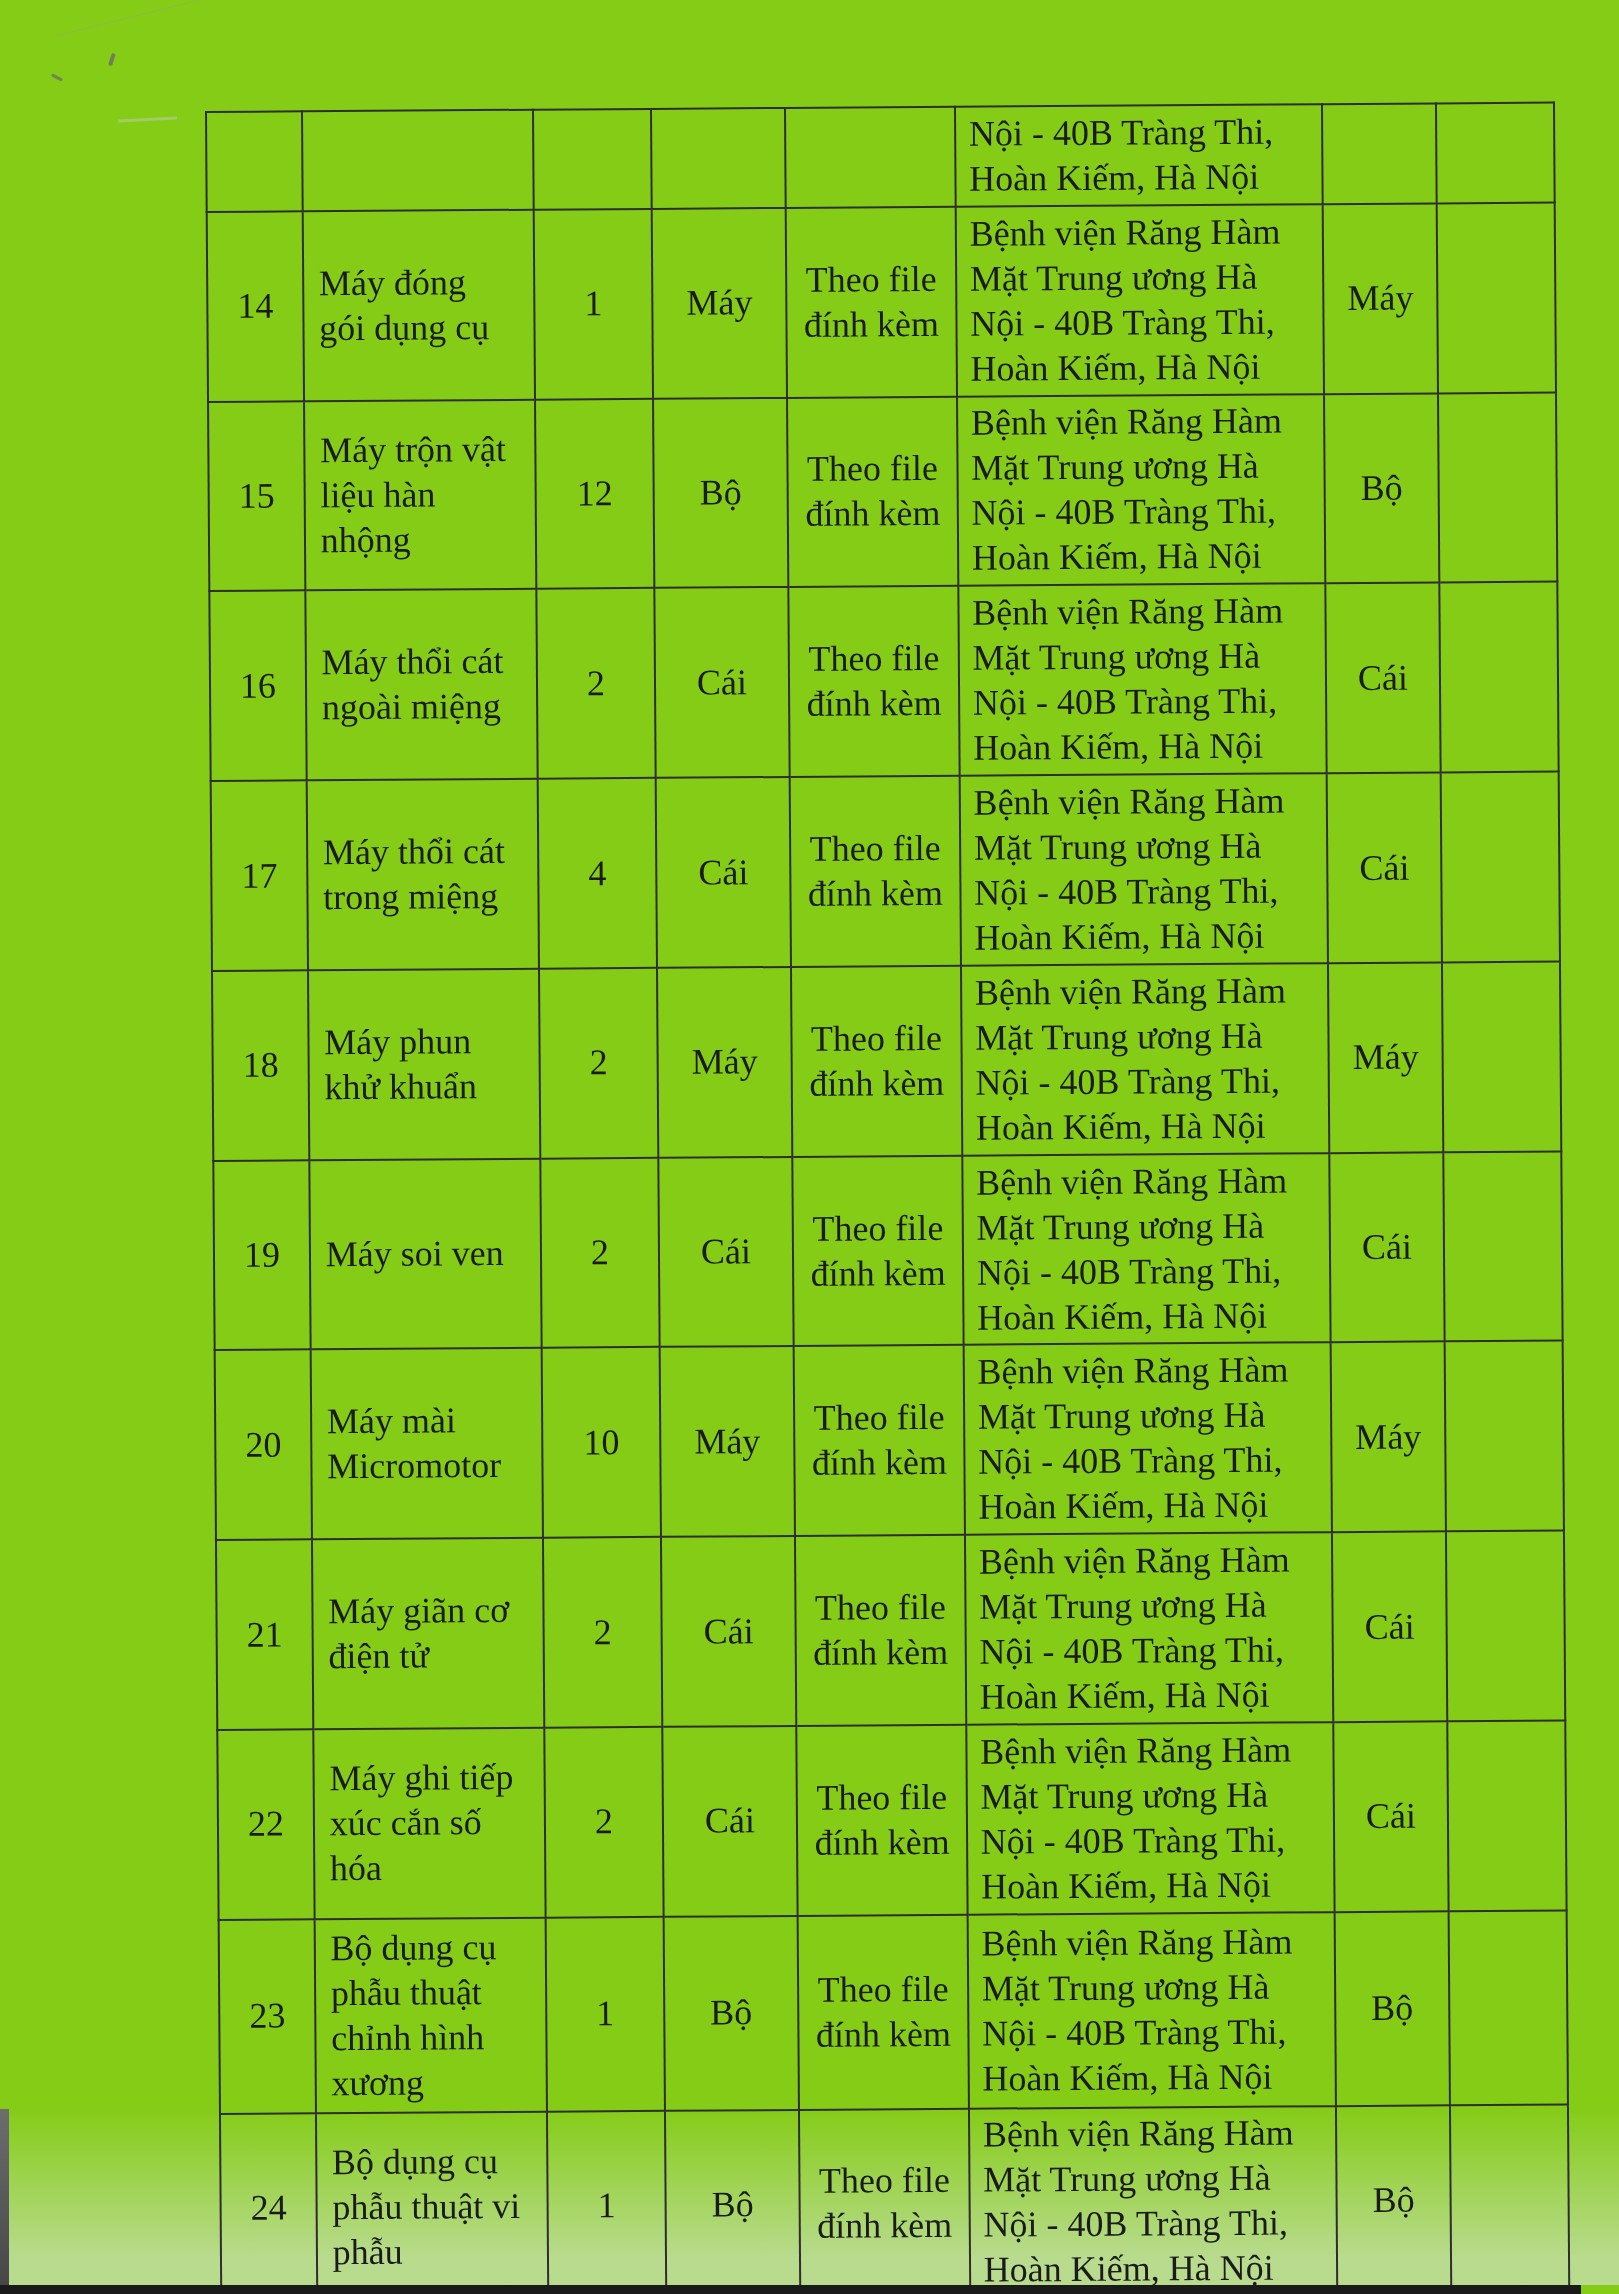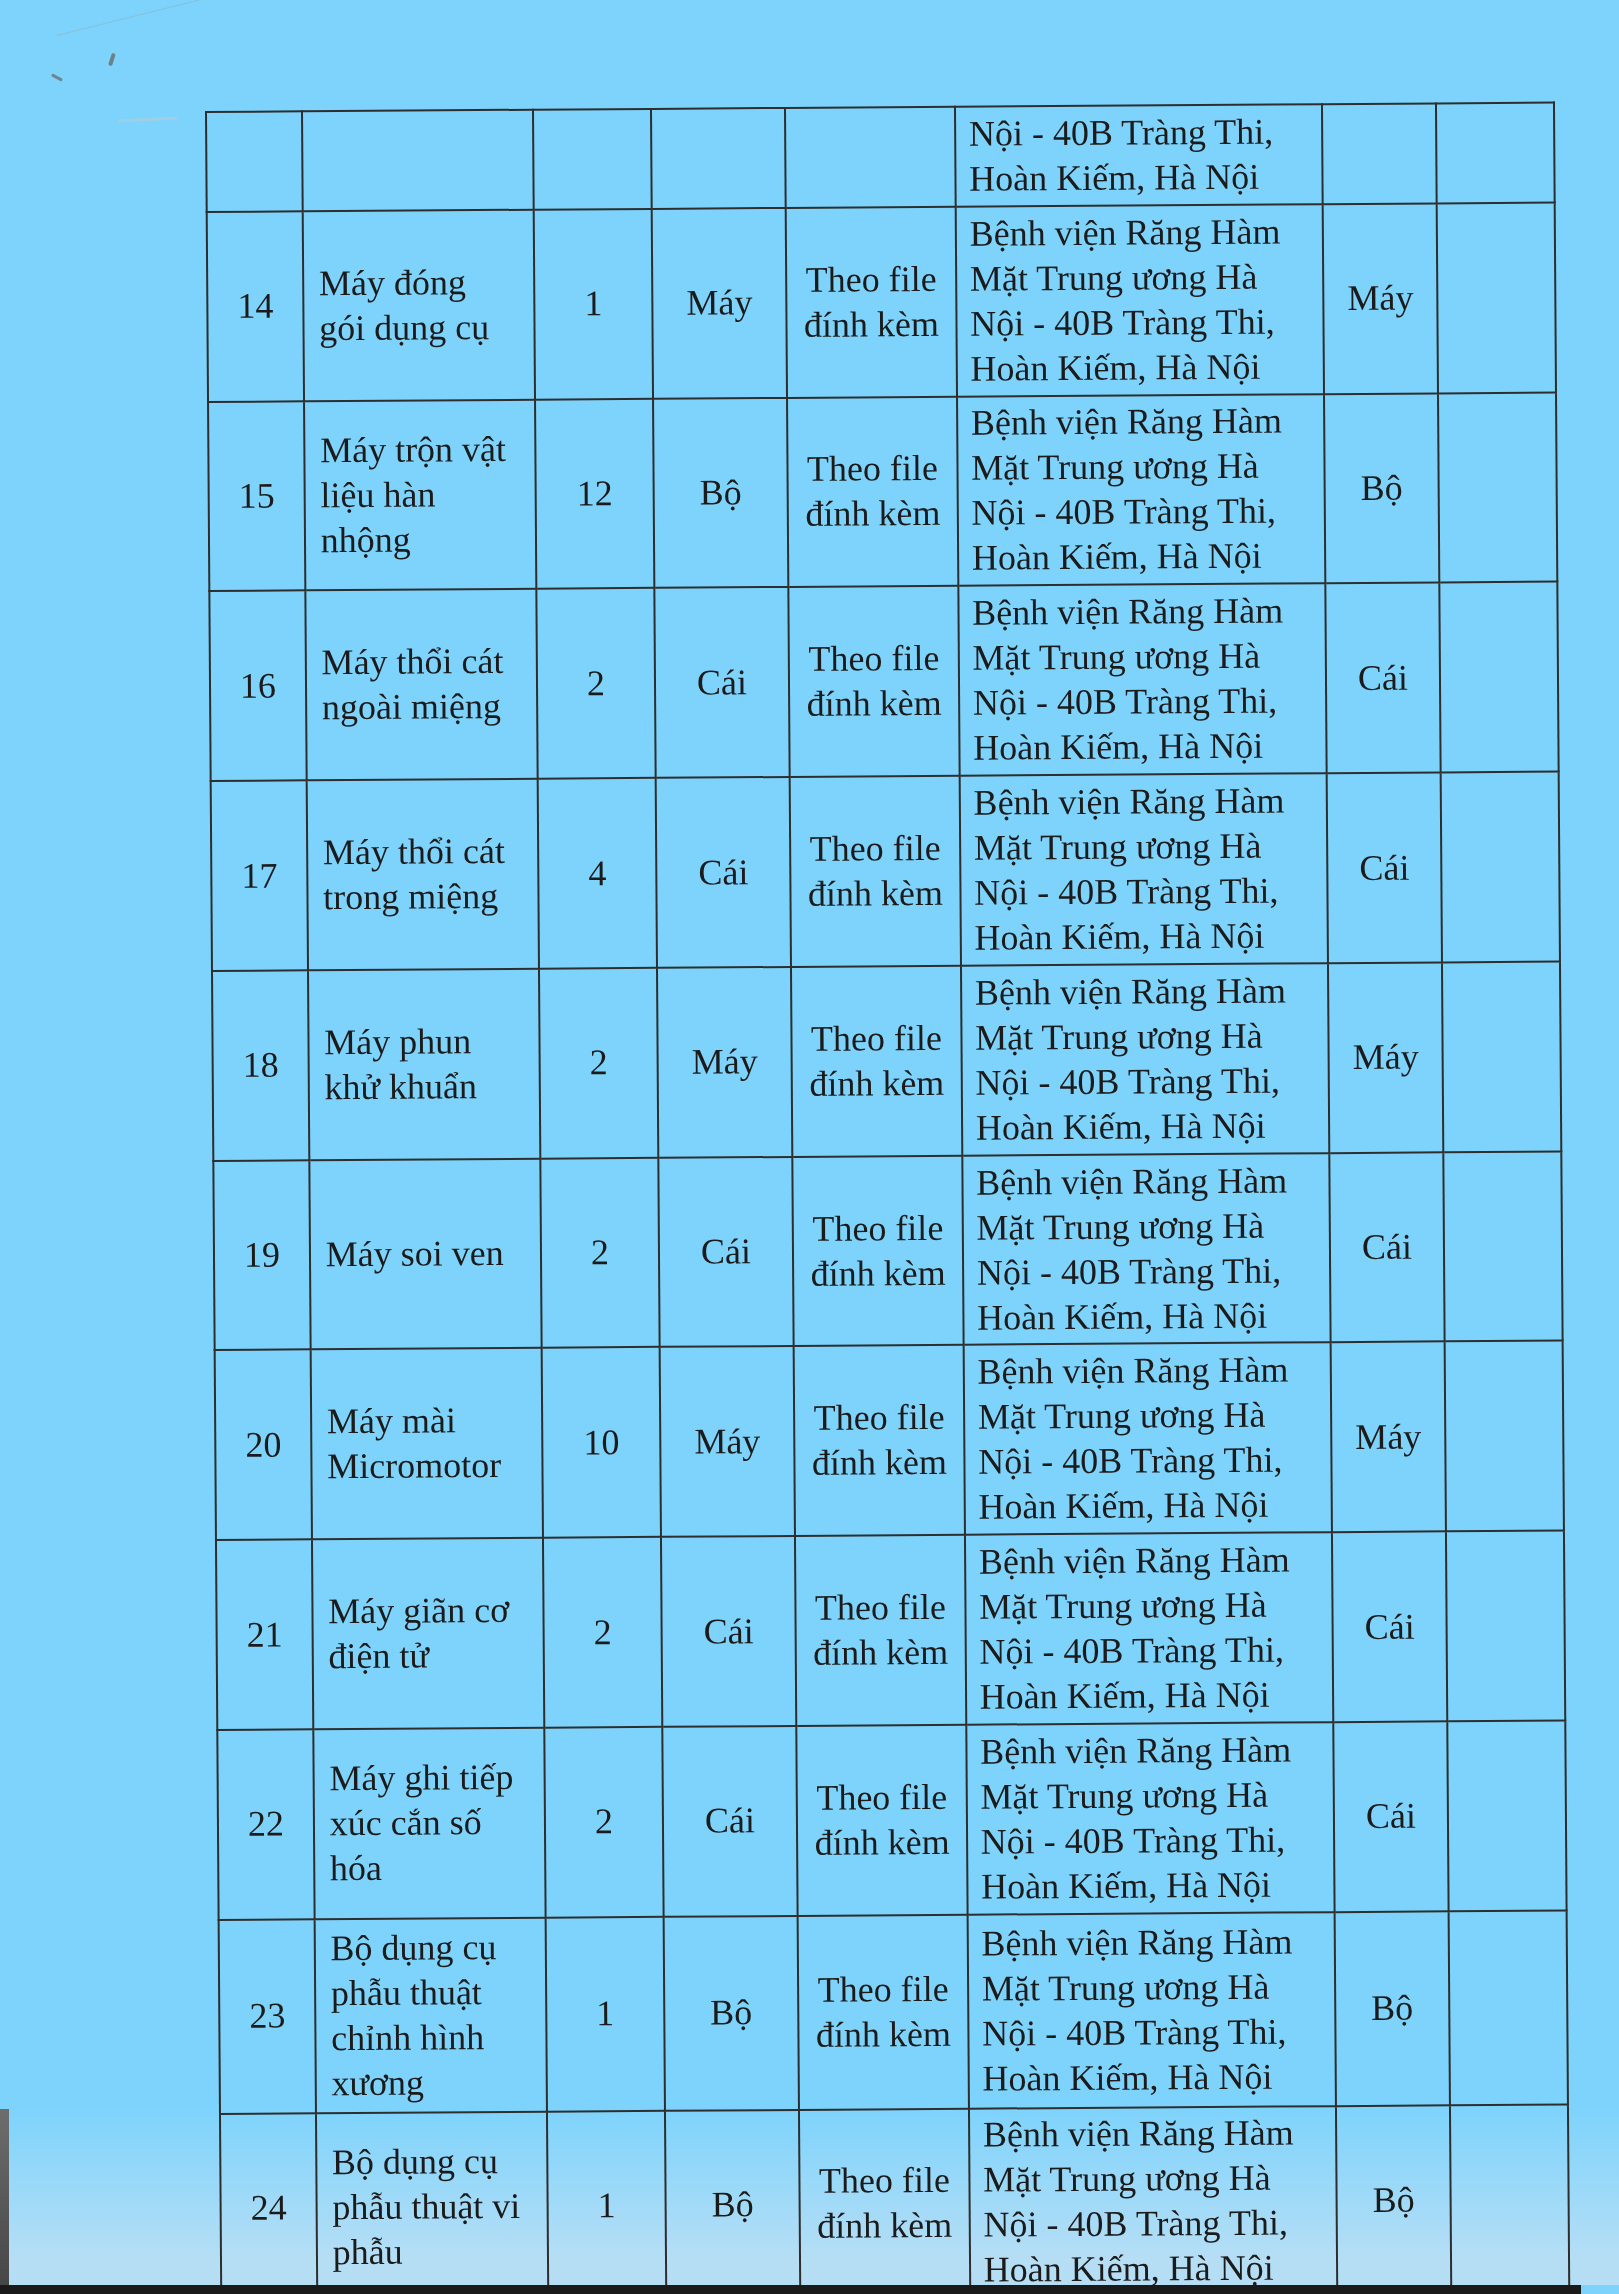--- a/index.html
+++ b/index.html
@@ -9,21 +9,21 @@
   body {
     width: 1619px;
     height: 2295px;
     background: #ffffff;
     font-family: "Liberation Serif", "DejaVu Serif", serif;
   }
   .page {
     position: relative;
     width: 1619px;
     height: 2295px;
-    background: #7dd3fc;
+    background: #84cc16;
     overflow: hidden;
     color: #1b1b1b;
   }
   
   .scan-tint {
     position: absolute;
     left: 0;
     top: 2107px;
     width: 1619px;
     height: 178px;

